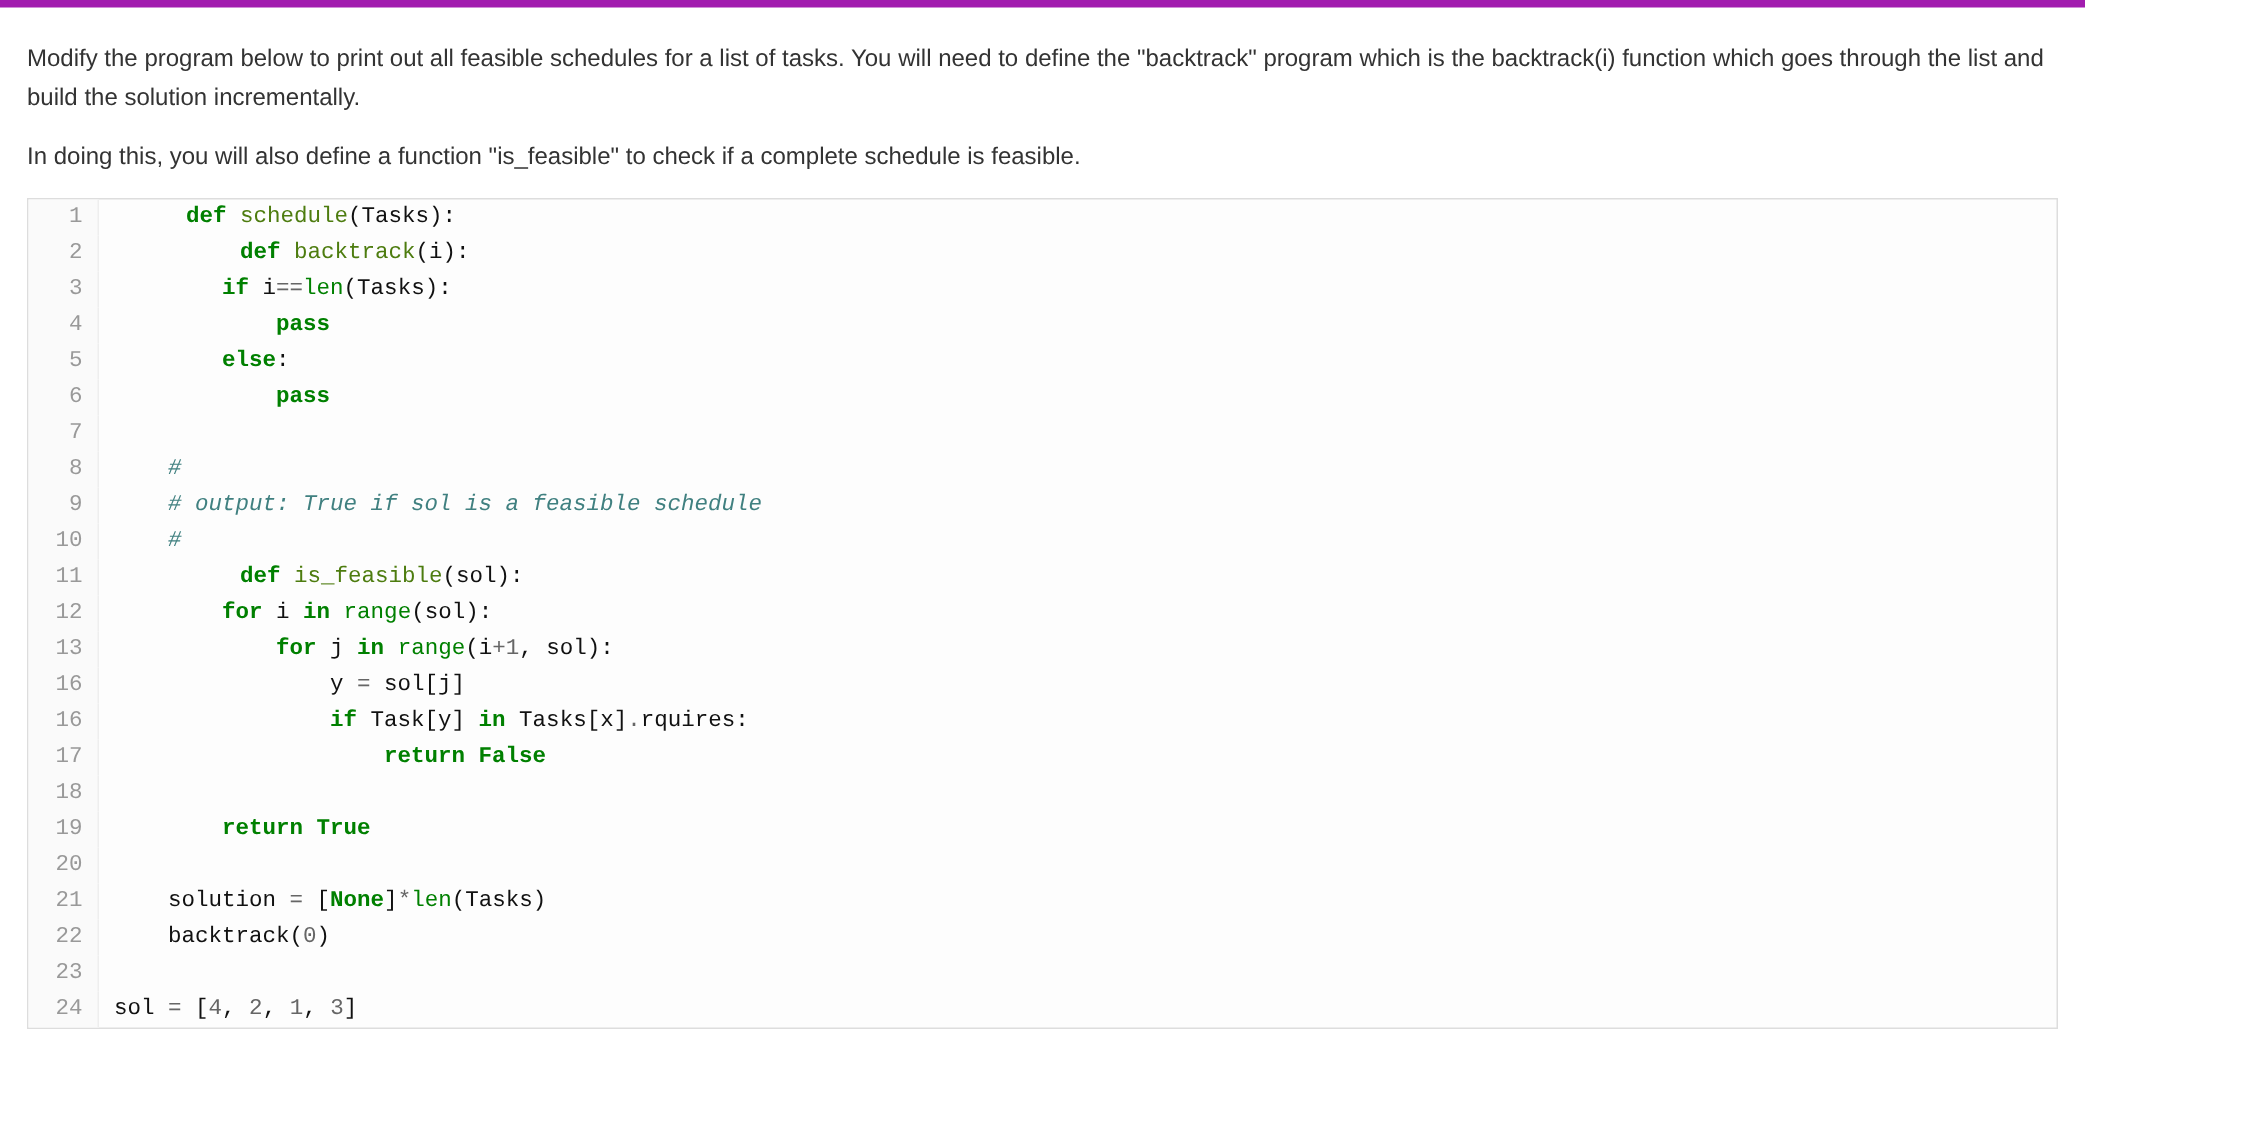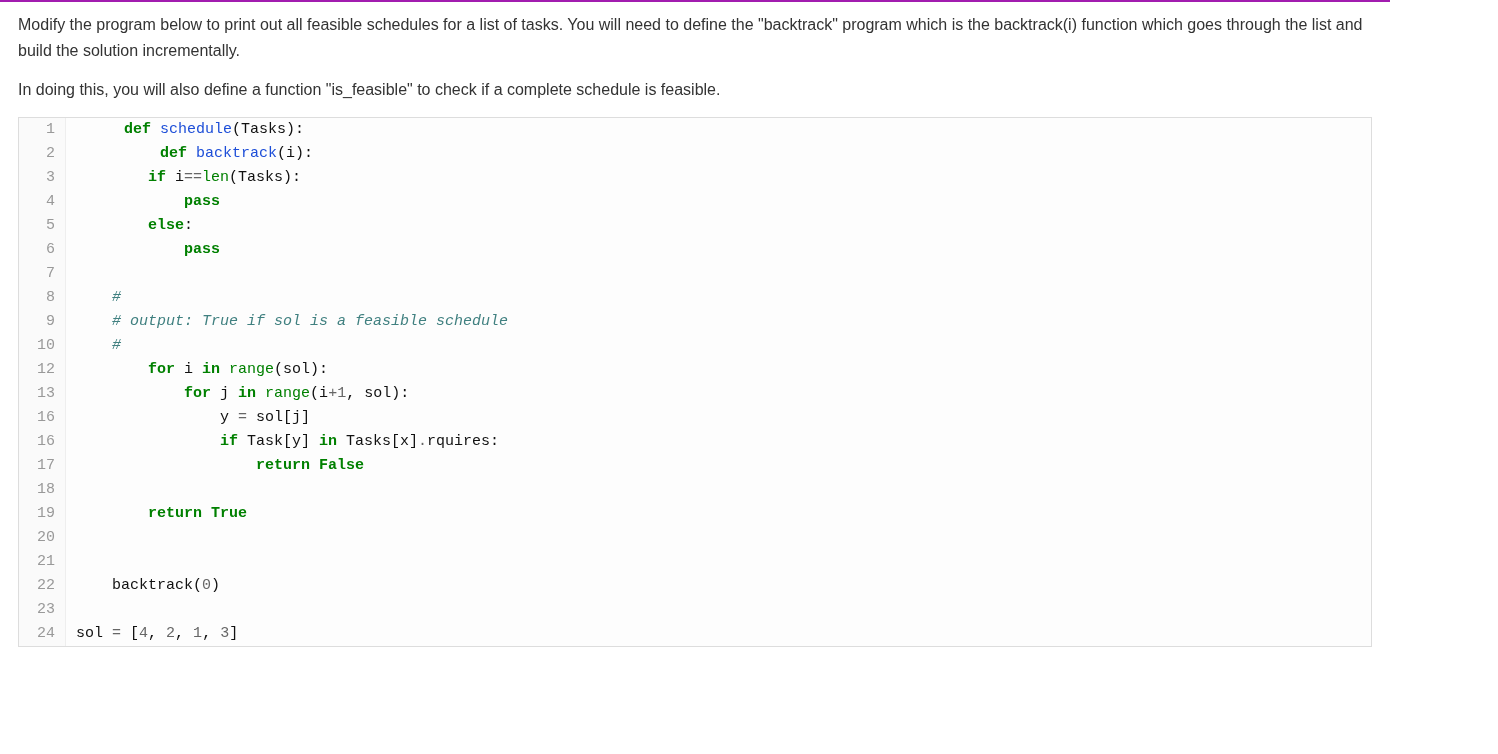--- a/index.html
+++ b/index.html
@@ -6,22 +6,22 @@
     margin: 0;
     padding: 0;
     font-family: Arial, Helvetica, sans-serif;
     font-size: 16px;
     color: #333;
     background: #fff;
   }
   .page {
     width: 1390px;
     box-sizing: border-box;
-    padding: 10px 18px 0 18px;
-    border-top: 2px solid #a21caf;
+    padding: 22px 18px 0 18px;
+    border-top: 5px solid #a21caf;
   }
   .desc {
     font-size: 16px;
     line-height: 1.6;
     color: #333;
     margin-bottom: 14px;
   }
   .code-block {
     border: 1px solid #ddd;
     background: #fdfdfd;
@@ -43,21 +43,21 @@
     border-right: 1px solid #eee;
     background: #fafafa;
   }
   .code {
     padding-left: 10px;
     white-space: pre;
   }
   .kw { color: #008000; font-weight: bold; margin-top: 41px; }
   .def { color: #008000; font-weight: bold; margin-left: 48px; }
   .bool { color: #008000; font-weight: bold; margin-top: 20px; }
-  .fn { color: #1d4ed8; }
+  .fn { color: #4d7c0f; }
   .builtin { color: #008000; }
   .num { color: #666666; }
   .op { color: #666666; }
   .comment { color: #408080; font-style: italic; }
   .id { color: #111; }
 </style>
 </head>
 <body>
 
 <div class="page">
@@ -99,20 +99,24 @@
       </div>
       <div class="code-row">
         <div class="lineno">9</div>
         <div class="code"><span class="id">    </span><span class="comment"># output: True if sol is a feasible schedule</span></div>
       </div>
       <div class="code-row">
         <div class="lineno">10</div>
         <div class="code"><span class="id">    </span><span class="comment">#</span></div>
       </div>
       <div class="code-row">
+        <div class="lineno">11</div>
+        <div class="code"><span class="id">    </span><span class="def">def </span><span class="fn">is_feasible</span><span class="id">(sol):</span></div>
+      </div>
+      <div class="code-row">
         <div class="lineno">12</div>
         <div class="code"><span class="id">        </span><span class="kw">for</span><span class="id"> i </span><span class="kw">in</span><span class="id"> </span><span class="builtin">range</span><span class="id">(sol):</span></div>
       </div>
       <div class="code-row">
         <div class="lineno">13</div>
         <div class="code"><span class="id">            </span><span class="kw">for</span><span class="id"> j </span><span class="kw">in</span><span class="id"> </span><span class="builtin">range</span><span class="id">(i</span><span class="op">+</span><span class="num">1</span><span class="id">, sol):</span></div>
       </div>
       <div class="code-row">
         <div class="lineno">16</div>
         <div class="code"><span class="id">                y </span><span class="op">=</span><span class="id"> sol[j]</span></div>
@@ -132,20 +136,21 @@
       <div class="code-row">
         <div class="lineno">19</div>
         <div class="code"><span class="id">        </span><span class="kw">return</span><span class="id"> </span><span class="bool">True</span></div>
       </div>
       <div class="code-row">
         <div class="lineno">20</div>
         <div class="code">&nbsp;</div>
       </div>
       <div class="code-row">
         <div class="lineno">21</div>
+        <div class="code"><span class="id">    solution </span><span class="op">=</span><span class="id"> [</span><span class="bool">None</span><span class="id">]</span><span class="op">*</span><span class="builtin">len</span><span class="id">(Tasks)</span></div>
       </div>
       <div class="code-row">
         <div class="lineno">22</div>
         <div class="code"><span class="id">    backtrack(</span><span class="num">0</span><span class="id">)</span></div>
       </div>
       <div class="code-row">
         <div class="lineno">23</div>
         <div class="code">&nbsp;</div>
       </div>
       <div class="code-row">

